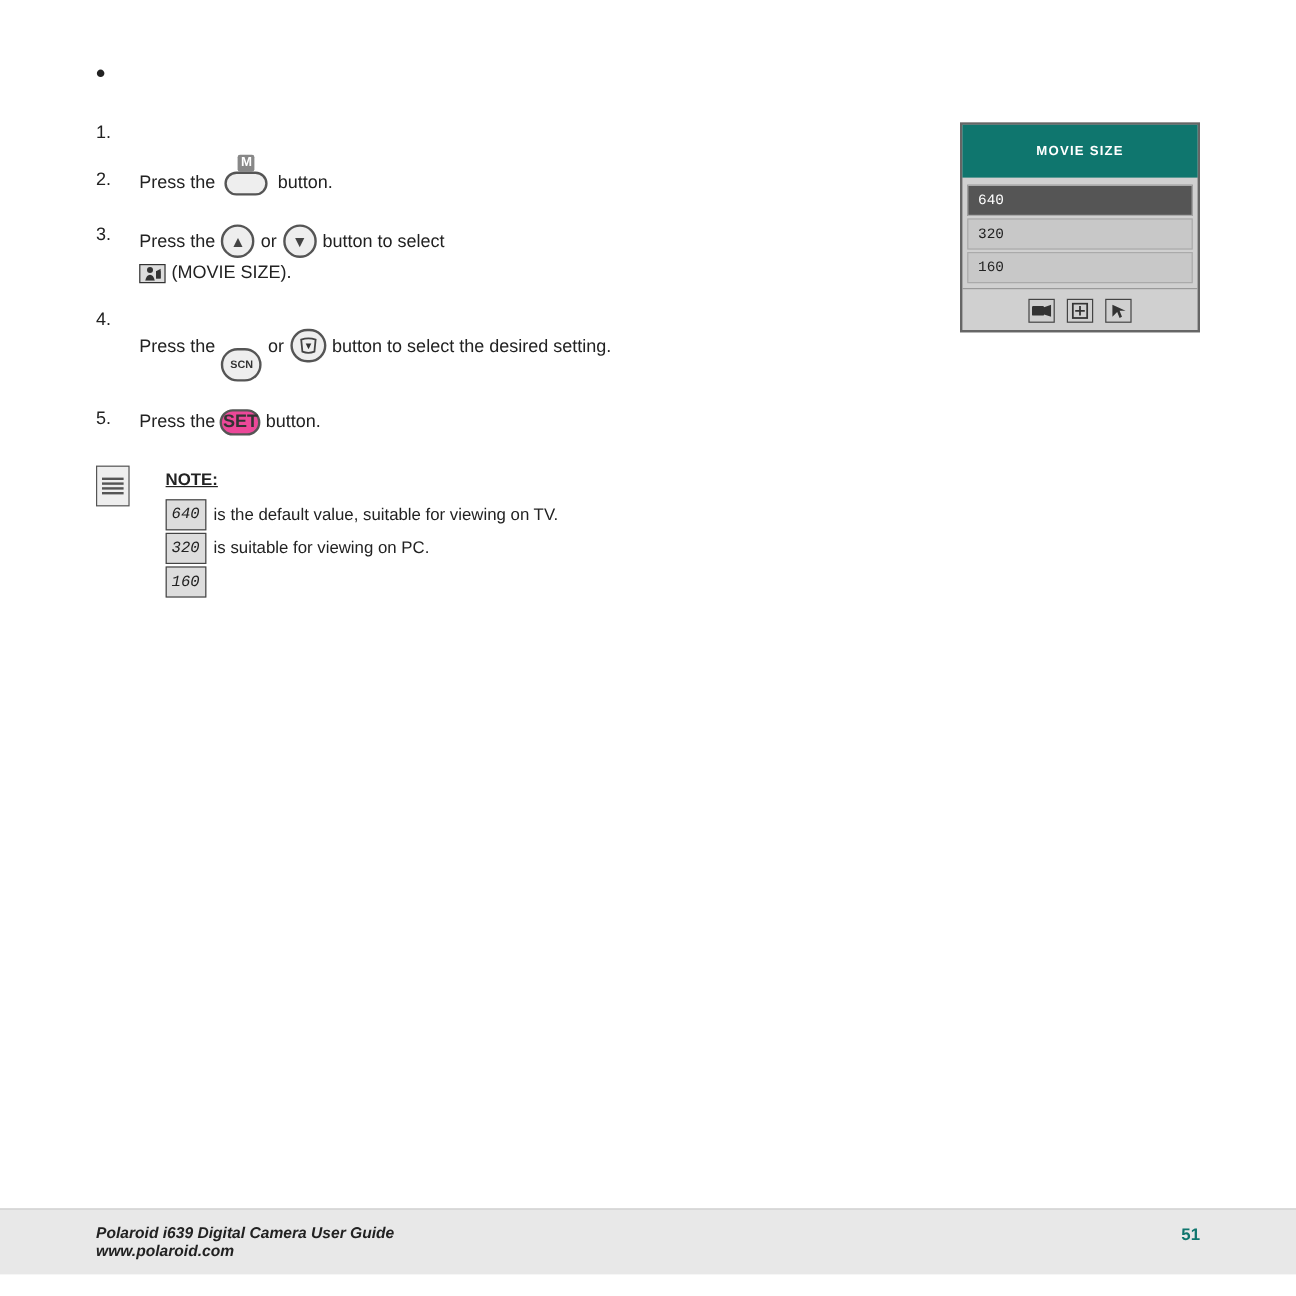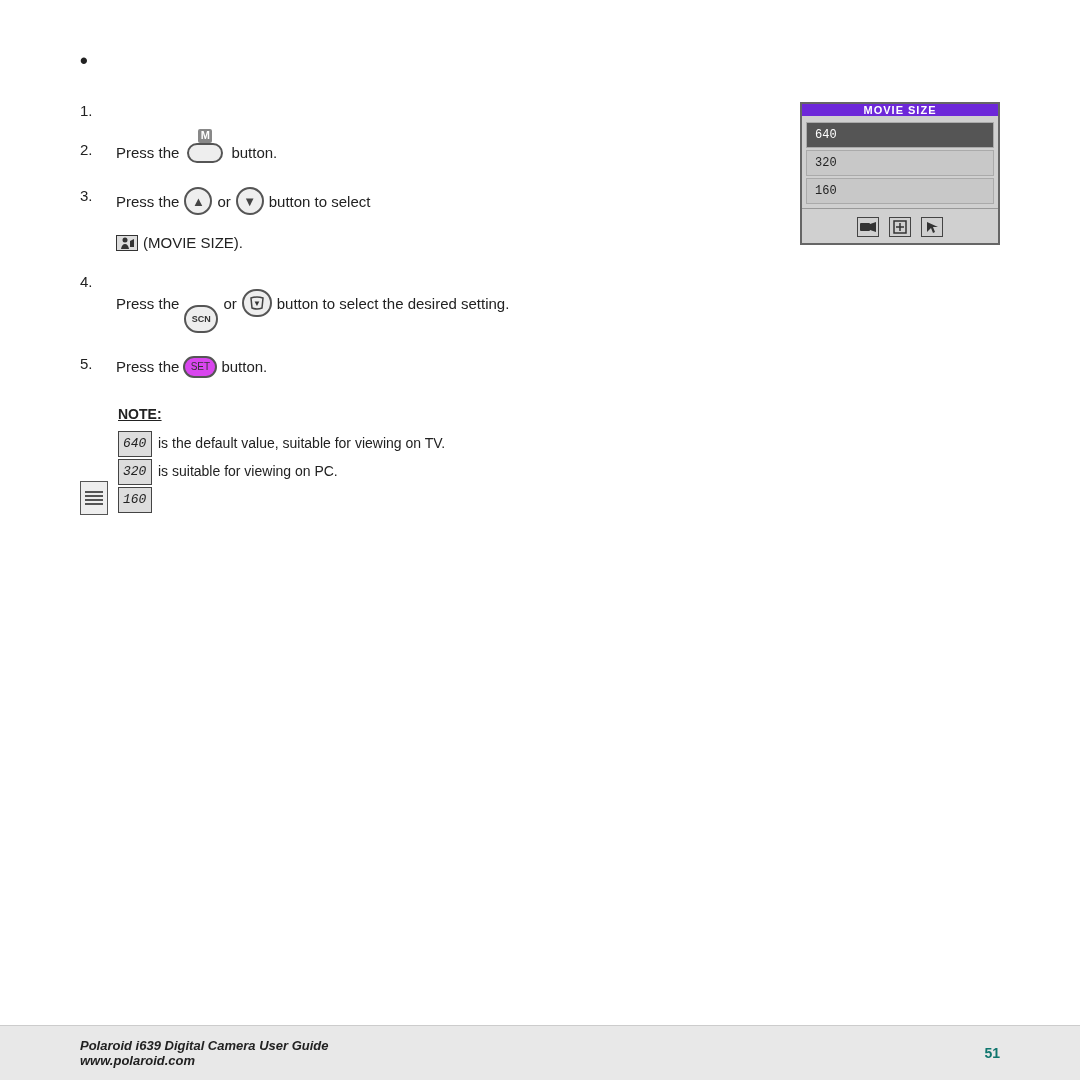--- a/index.html
+++ b/index.html
@@ -149,46 +149,46 @@
       font-size: 11px;
       color: #444;
     }
 
     
     .btn-set {
       width: 34px;
       height: 22px;
       border: 2px solid #555;
       border-radius: 11px;
-      background: #d946ef;
-      display: inline-flex;
-      align-items: center;
-      justify-content: center;
-      font-size: 10px;
-      font-weight: normal;
+      background: #ec4899;
+      display: inline-flex;
+      align-items: center;
+      justify-content: center;
+      font-size: 15px;
+      font-weight: bold;
       color: #333;
     }
 
     
     .screen-panel {
       width: 200px;
       min-width: 200px;
       border: 2px solid #666;
       background: #d0d0d0;
       padding: 0;
       margin-top: 0;
     }
 
     .screen-title-bar {
-      background: #6d28d9;
+      background: #0f766e;
       color: white;
       text-align: center;
       font-size: 11px;
       font-weight: bold;
-      padding: 0 0;
+      padding: 16px 0;
       letter-spacing: 1px;
     }
 
     .screen-item {
       padding: 5px 8px;
       font-size: 12px;
       font-family: 'Courier New', monospace;
       border: 1px solid #aaa;
       margin: 2px 4px;
       background: #c8c8c8;
@@ -215,23 +215,23 @@
       display: flex;
       align-items: center;
       justify-content: center;
       font-size: 10px;
       background: #d0d0d0;
     }
 
     
     .note-section {
       display: flex;
-      gap: 10px;
+      gap: 30px;
       margin-top: 24px;
-      align-items: flex-end;
+      align-items: flex-start;
     }
 
     .note-icon {
       width: 28px;
       min-width: 28px;
       height: 34px;
       border: 1.5px solid #555;
       background: #eee;
       display: flex;
       flex-direction: column;
@@ -272,29 +272,29 @@
       font-family: 'Courier New', monospace;
       font-size: 13px;
       font-style: italic;
       background: #ddd;
       min-width: 34px;
     }
 
     
     .footer {
       position: absolute;
-      bottom: 0;
+      bottom: 18px;
       left: 0;
       right: 0;
       background: #e8e8e8;
       border-top: 1px solid #ccc;
       padding: 12px 80px;
       display: flex;
       justify-content: space-between;
-      align-items: center;
+      align-items: flex-start;
       gap: 25px;
     }
 
     .footer-left {
       font-size: 13px;
       font-style: italic;
       font-weight: bold;
     }
 
     .footer-right {
@@ -317,21 +317,21 @@
       gap: 5px;
       font-size: 15px;
       flex-wrap: wrap;
     }
 
     .step3-line2 {
       display: flex;
       align-items: center;
       gap: 5px;
       font-size: 15px;
-      margin-top: 19px;
+      margin-top: 4px;
     }
 
   </style>
 </head>
 <body>
 
 <div class="page">
 
   <div class="section-title">
     <span class="bullet">•</span>

